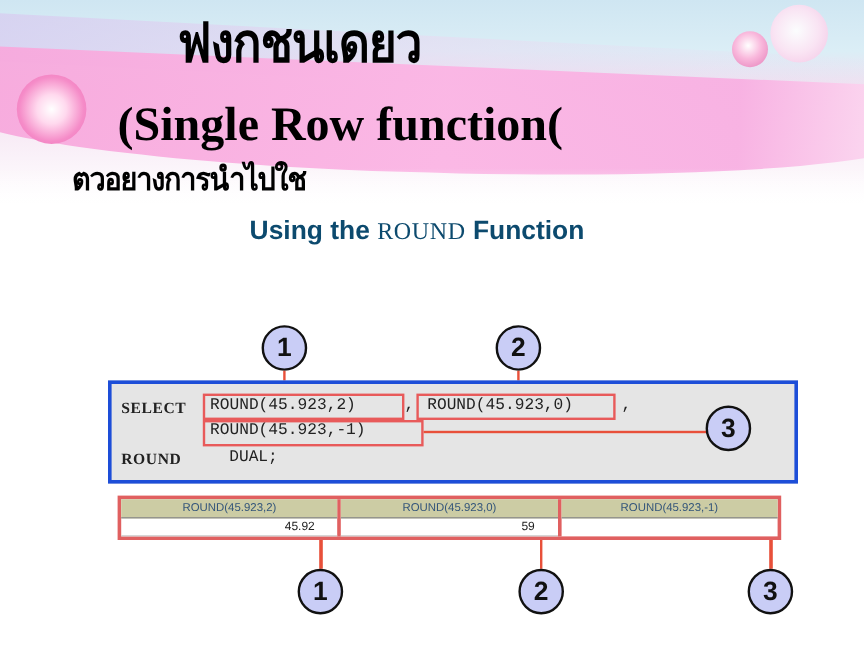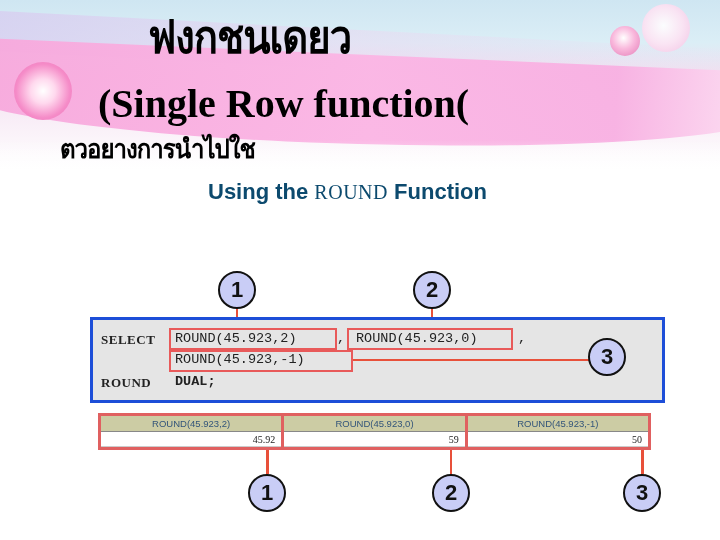--- a/index.html
+++ b/index.html
@@ -112,21 +112,21 @@
     }
     .result-col:last-child { border-right: none; }
     .result-head {
       height: 15px; background: #cccca4; color: #33557a;
       font-family: "Liberation Sans", sans-serif; font-size: 9.5px;
       display: flex; align-items: center; justify-content: center;
       border-bottom: 1px solid #888;
     }
     .result-cell {
       flex: 1; display: flex; align-items: center; justify-content: flex-end;
-      padding-right: 6px; font-family: Liberation Serif, serif;
+      padding-right: 19px; font-family: Liberation Sans, sans-serif;
       font-size: 10px; color: #222; border-bottom: 1px solid #ccc;
     }
   </style>
 </head>
 <body>
 
 <div class="bg-top"></div>
 <div class="bg-swoosh2"></div>
 <div class="bg-swoosh"></div>
 <div class="bg-fade"></div>
@@ -153,21 +153,21 @@
 <div class="sql-box">
   <span class="sql-line sql-kw" style="left:8px; top:12px;">SELECT</span>
   <span class="sql-line" style="left:82px; top:11px;">ROUND(45.923,2)</span>
   <span class="sql-line" style="left:244px; top:11px;">,</span>
   <span class="sql-line" style="left:263px; top:11px;">ROUND(45.923,0)</span>
   <span class="sql-line" style="left:425px; top:11px;">,</span>
 
   <span class="sql-line" style="left:82px; top:32px;">ROUND(45.923,-1)</span>
 
   <span class="sql-line sql-kw" style="left:8px; top:55px;">ROUND</span>
-  <span class="sql-line" style="left:82px; top:54px;font-weight:bold;">DUAL;</span>
+  <span class="sql-line" style="left:98px; top:54px;">DUAL;</span>
 
   <div class="hl" style="left:76px; top:8px; width:168px; height:22px;"></div>
   <div class="hl" style="left:254px; top:8px; width:166px; height:22px;"></div>
   <div class="hl" style="left:76px; top:30px; width:184px; height:22px;"></div>
 
   <div class="connector" style="left:260px; top:39px; width:238px; height:2px;"></div>
 </div>
 
 <div class="badge" style="left:588px; top:338px;">3</div>
 
@@ -175,21 +175,20 @@
   <div class="result-col">
     <div class="result-head">ROUND(45.923,2)</div>
     <div class="result-cell">45.92</div>
   </div>
   <div class="result-col">
     <div class="result-head">ROUND(45.923,0)</div>
     <div class="result-cell">59</div>
   </div>
   <div class="result-col">
     <div class="result-head">ROUND(45.923,-1)</div>
-    <div class="result-cell">50</div>
   </div>
 </div>
 
 <div class="connector" style="left:266px; top:450px; width:3px; height:24px;"></div>
 <div class="badge" style="left:248px; top:474px;">1</div>
 
 <div class="connector" style="left:450px; top:450px; width:2px; height:24px;"></div>
 <div class="badge" style="left:432px; top:474px;">2</div>
 
 <div class="connector" style="left:641px; top:450px; width:3px; height:24px;"></div>

